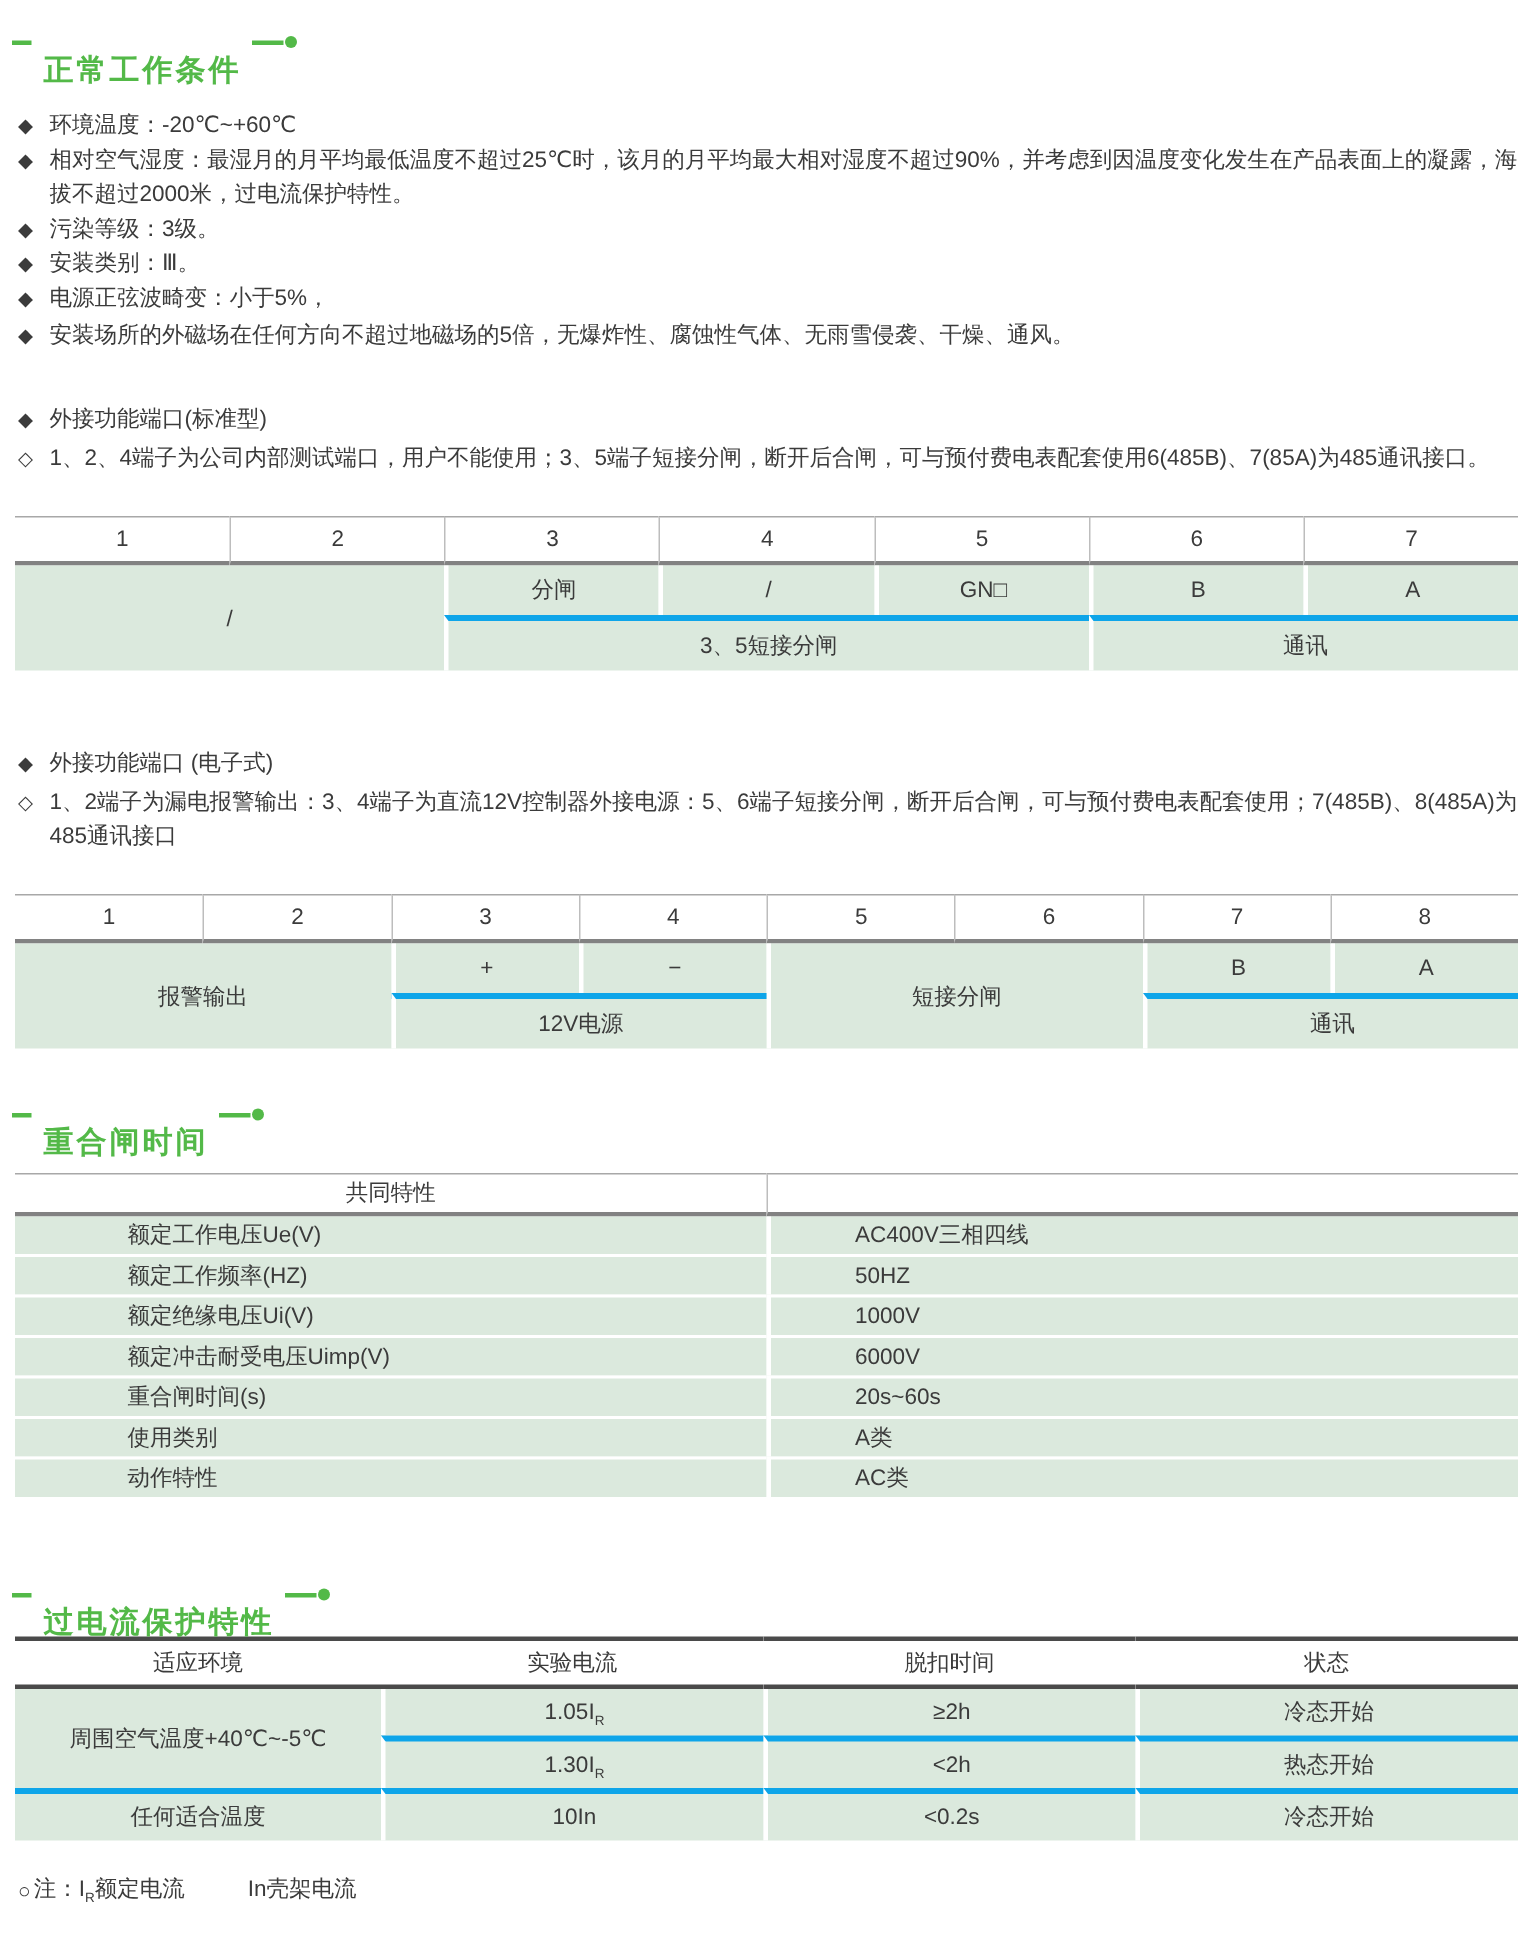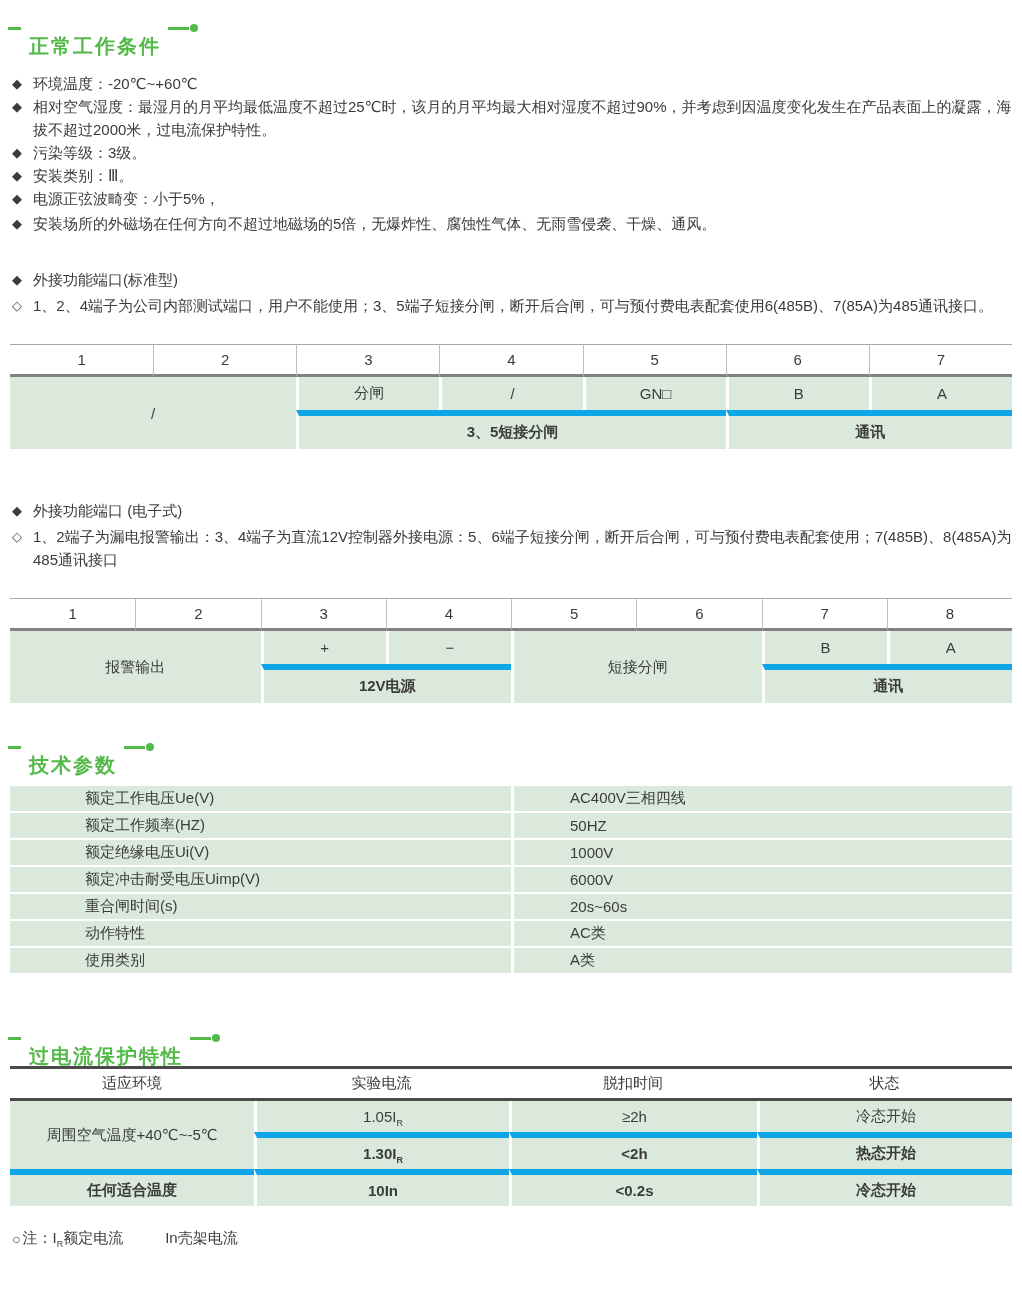--- a/index.html
+++ b/index.html
@@ -32,21 +32,21 @@
   .port-desc{margin-top:3px;}
   
   table{border-collapse:separate;border-spacing:0;table-layout:fixed;width:1002px;margin-left:10px;font-size:15px;color:var(--text);}
   td{padding:0;text-align:center;vertical-align:middle;overflow:hidden;white-space:nowrap;}
   
   .tt{margin-top:27px;}
   .tt .hd td{background:#fff;height:29px;border-top:1px solid var(--thin);border-bottom:3px solid var(--thick);}
   .tt .hd td + td{border-left:1px solid var(--tick);}
   .tt .bd td{background:var(--cell);height:33px;}
   .wl{border-left:3px solid #fff;}
-  .wt{border-top:6px solid #0ea5e9;font-weight:bold;}
+  .wt{border-top:4px solid #0ea5e9;}
   
   .tech{margin-top:26px;}
   .tech .hd td{background:#fff;height:25px;border-top:1px solid var(--thin);border-bottom:3px solid var(--thick);}
   .tech .hd td + td{border-left:1px solid var(--tick);}
   .tech .bd td{background:var(--cell);height:25px;text-align:left;}
   .tech .bd td.lbl{padding-left:75px;}
   .tech .bd td.val{padding-left:56px;border-left:3px solid #fff;}
   .tech .bd.sep td{border-top:2px solid #fff;}
   
   .oc{margin-top:15px;}
@@ -182,31 +182,35 @@
     </tr>
     <tr class="bd">
       <td colspan="2" class="wl wt">12V电源</td>
       <td colspan="2" class="wl wt">通讯</td>
     </tr>
   </tbody>
     </table>
 
   <div class="heading" style="margin-top:31px;">
     <span class="h-dash"></span>
-    <span class="h-text">技术参数</span>
+    <span class="h-text">重合闸时间</span>
     <span class="h-arrow"></span>
     <span class="h-dot"></span>
   </div>
 
   <table class="tech">
     <colgroup>
         <col style="width:50%">
         <col style="width:50%">
       </colgroup>
     <tbody>
+        <tr class="hd">
+      <td>共同特性</td>
+      <td></td>
+    </tr>
     <tr class="bd">
       <td class="lbl">额定工作电压Ue(V)</td>
       <td class="val">AC400V三相四线</td>
     </tr>
     <tr class="bd sep">
       <td class="lbl">额定工作频率(HZ)</td>
       <td class="val">50HZ</td>
     </tr>
     <tr class="bd sep">
       <td class="lbl">额定绝缘电压Ui(V)</td>
@@ -214,26 +218,26 @@
     </tr>
     <tr class="bd sep">
       <td class="lbl">额定冲击耐受电压Uimp(V)</td>
       <td class="val">6000V</td>
     </tr>
     <tr class="bd sep">
       <td class="lbl">重合闸时间(s)</td>
       <td class="val">20s~60s</td>
     </tr>
     <tr class="bd sep">
+      <td class="lbl">使用类别</td>
+      <td class="val">A类</td>
+    </tr>
+    <tr class="bd sep">
       <td class="lbl">动作特性</td>
       <td class="val">AC类</td>
-    </tr>
-    <tr class="bd sep">
-      <td class="lbl">使用类别</td>
-      <td class="val">A类</td>
     </tr>
   </tbody>
     </table>
 
   <div class="heading" style="margin-top:52px;">
     <span class="h-dash"></span>
     <span class="h-text">过电流保护特性</span>
     <span class="h-arrow"></span>
     <span class="h-dot"></span>
   </div>

